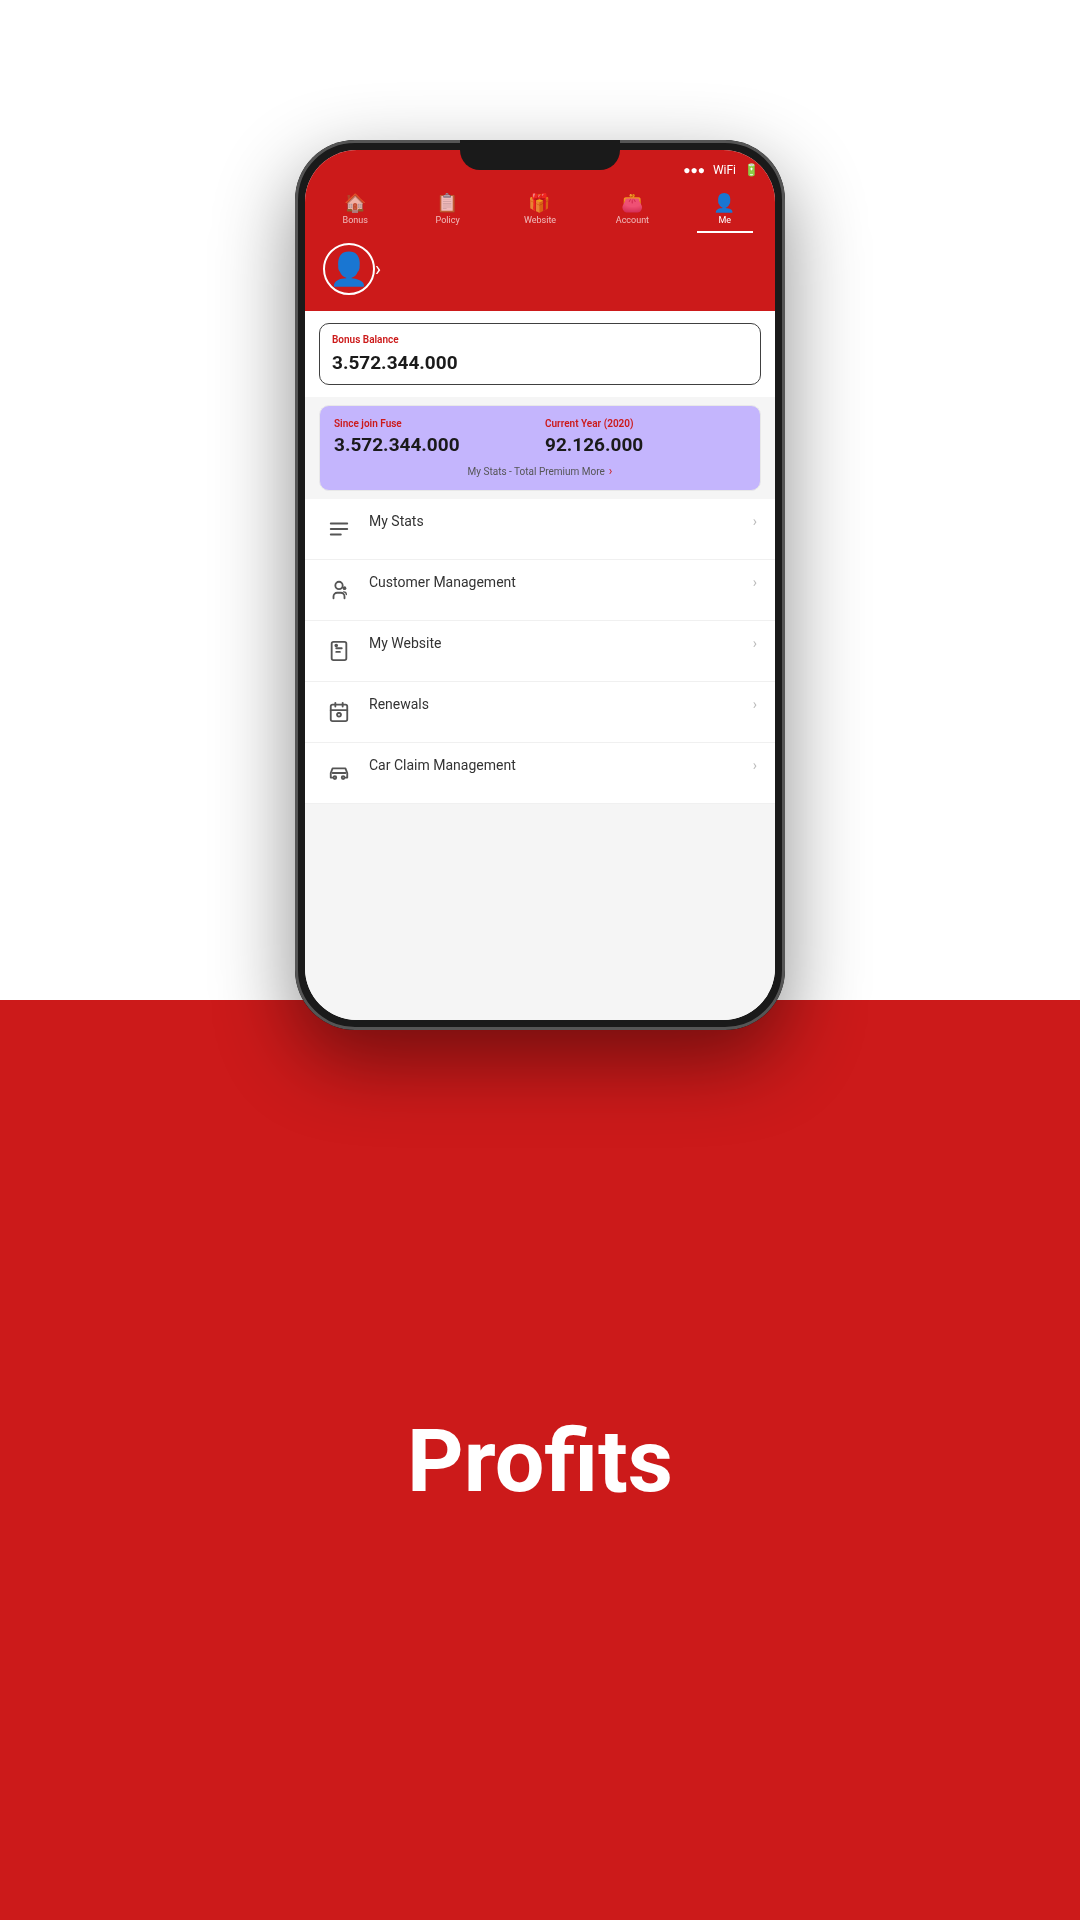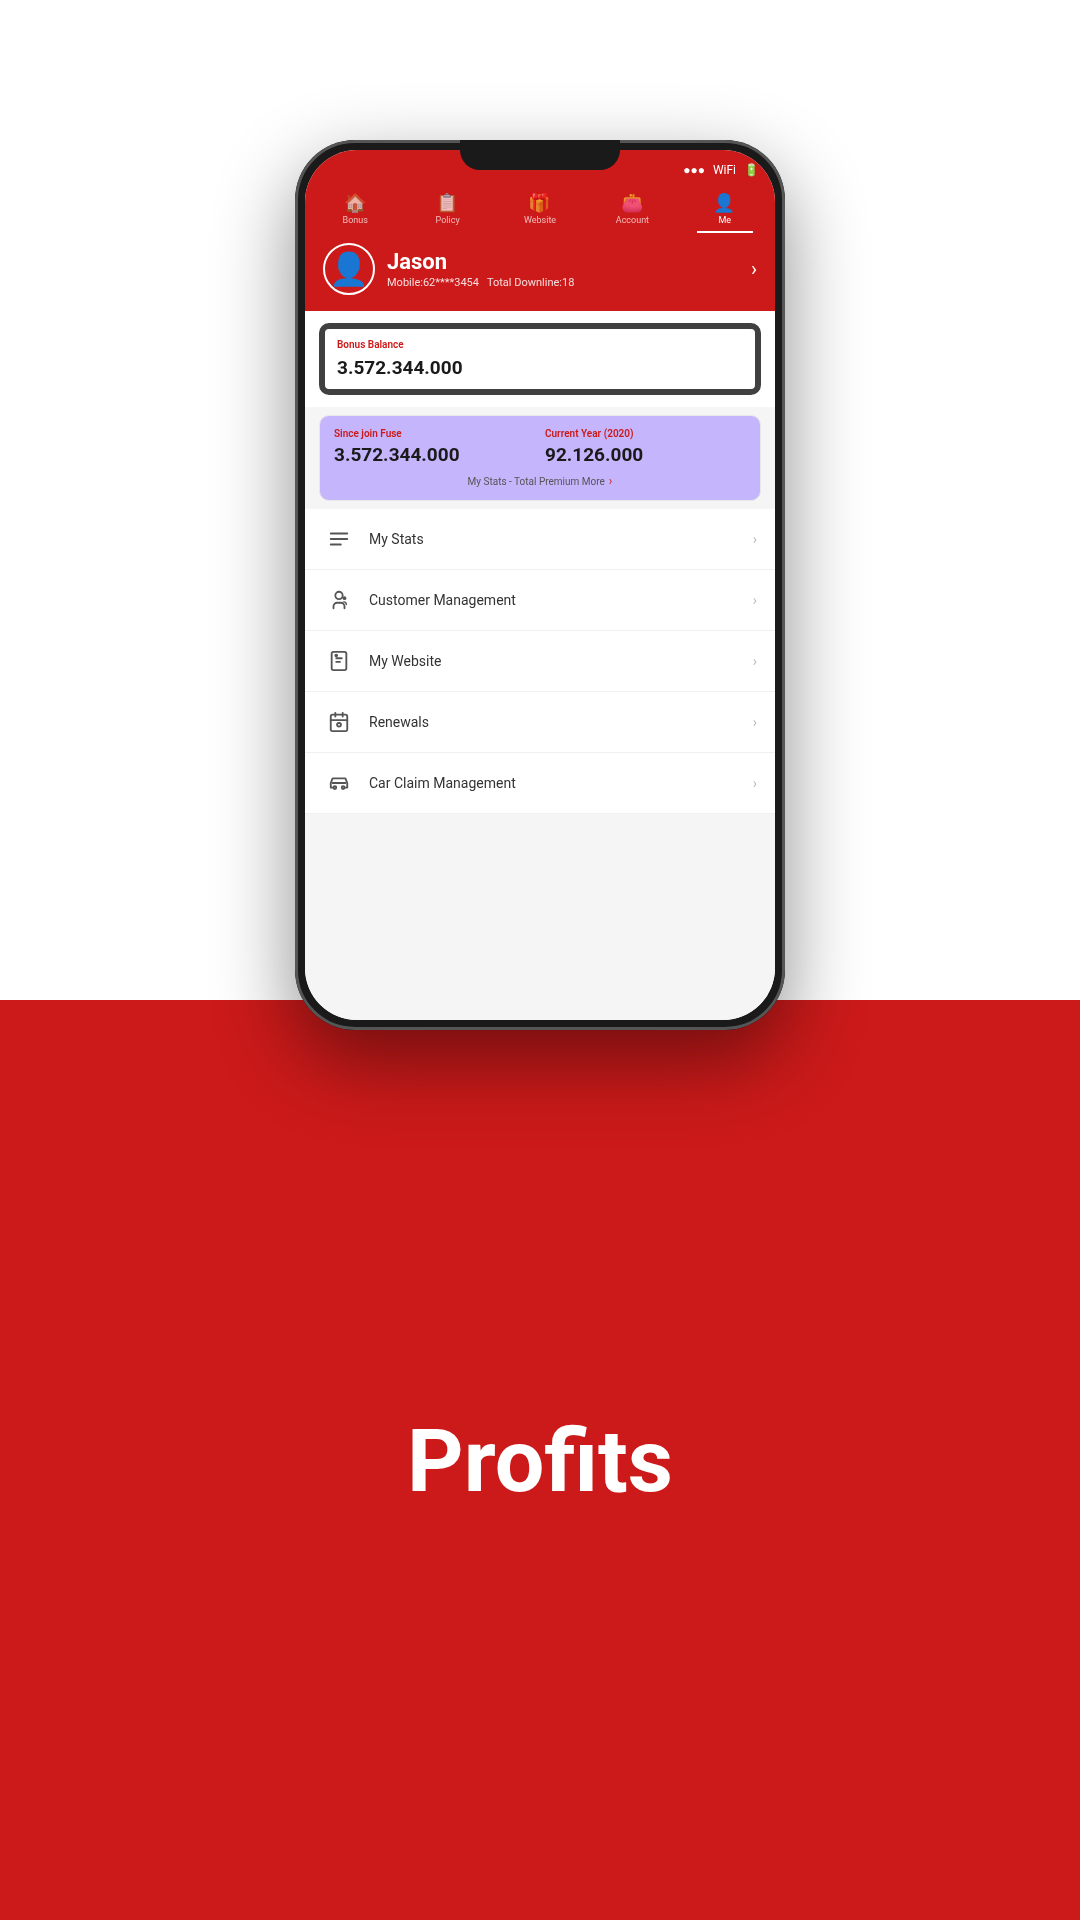--- a/index.html
+++ b/index.html
@@ -235,21 +235,21 @@
     .stats-row {
       background: #fff;
       margin: 0;
       padding: 12px 14px;
       display: flex;
       gap: 10px;
     }
     .stat-card {
       flex: 1;
       background: #fff;
-      border: 6px solid #404040;
+      border: 1px solid #404040;
       border-radius: 10px;
       padding: 10px 12px;
     }
     .stat-label {
       color: #cc1a1a;
       font-size: 10px;
       font-weight: 600;
       display: flex;
       align-items: center;
       gap: 4px;
@@ -305,21 +305,21 @@
       font-size: 12px;
     }
 
     
     .menu-list {
       background: #fff;
       margin: 8px 0 0;
     }
     .menu-item {
       display: flex;
-      align-items: center;
+      align-items: flex-start;
       padding: 14px 18px;
       border-bottom: 1px solid #f0f0f0;
       cursor: pointer;
     }
     .menu-icon-wrap {
       width: 32px;
       height: 32px;
       display: flex;
       align-items: center;
       justify-content: center;
@@ -394,27 +394,20 @@
           </div>
           <div class="nav-item active">
             <span class="nav-icon">👤</span>
             <span class="nav-label">Me</span>
           </div>
         </div>
 
         <div class="profile-section red-top">
           <div class="avatar">
             <span class="avatar-icon">👤</span>
-          </div>
-          <div class="profile-info">
-            <div class="profile-name">Jason</div>
-            <div class="profile-sub">
-              <span>Mobile:62****3454</span>&nbsp;&nbsp;
-              <span>Total Downline:18</span>
-            </div>
           </div>
           <span class="profile-chevron">›</span>
         </div>
 
         <div class="white-bottom">
 
           <div class="stats-row">
             <div class="stat-card">
               <div class="stat-label">Bonus Balance</div>
               <div class="stat-value">3.572.344.000</div>

